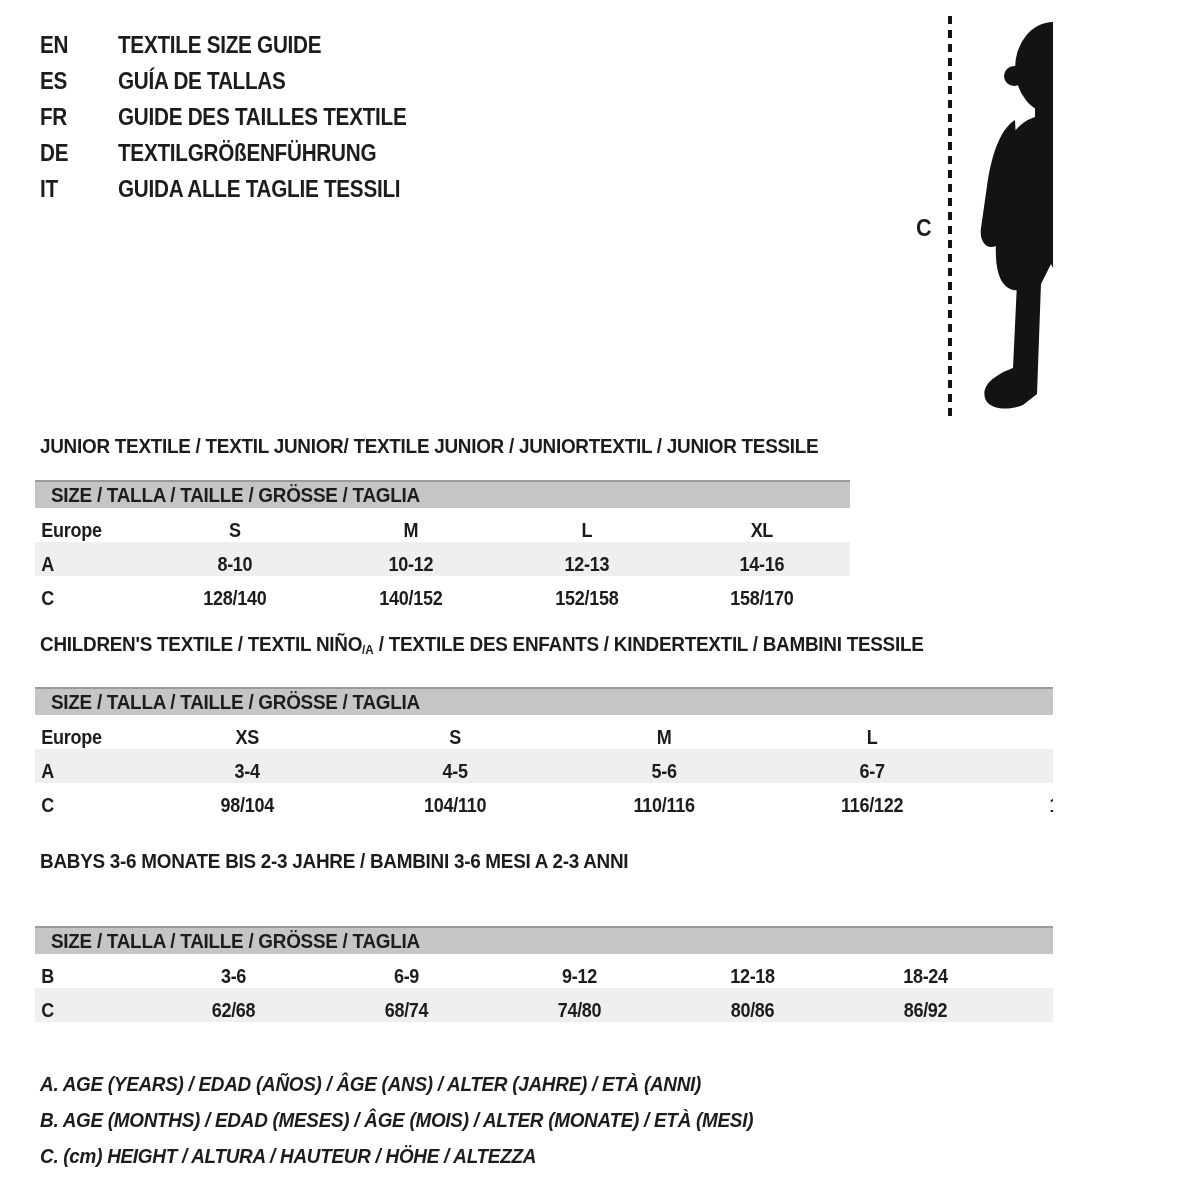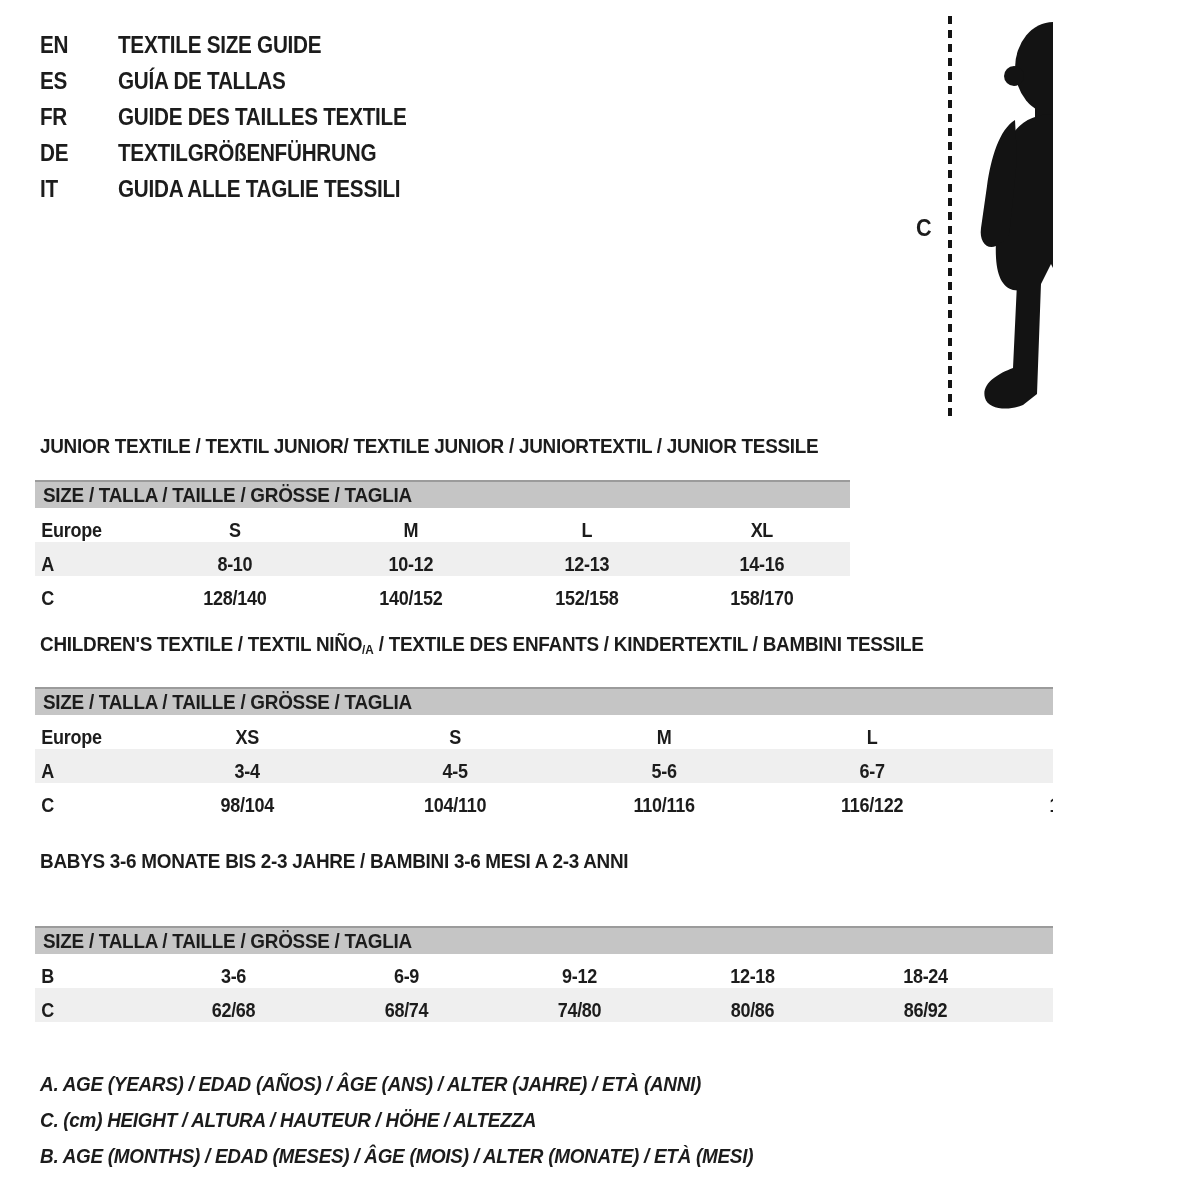--- a/index.html
+++ b/index.html
@@ -23,21 +23,21 @@
     background:repeating-linear-gradient(180deg,var(--silhouette) 0 8px,transparent 8px 14px);}
   .measure-c{position:absolute;left:916px;top:214px;font-size:24px;}
   .baby{position:absolute;left:963px;top:18px;width:172px;height:398px;}
   
   .sec-title{position:absolute;left:40px;font-size:21px;font-weight:bold;line-height:24px;}
   .sec-title.two-line{line-height:39px;}
   .subsc{font-size:0.62em;vertical-align:-0.25em;letter-spacing:0;}
   
   .stable{position:absolute;left:35px;}
   .thead{height:26px;line-height:26px;background:var(--header-bar);
-         border-top:2px solid var(--header-bar-top);padding-left:8px;font-size:21px;}
+         border-top:2px solid var(--header-bar-top);padding-left:16px;font-size:21px;}
   .trow{display:flex;height:34px;align-items:flex-end;font-size:20px;font-weight:bold;}
   .trow.shaded{background:var(--shaded-row);}
   .tcell{flex:1;text-align:center;transform:scaleX(0.9);letter-spacing:-0.3px;white-space:nowrap;}
   .tcell.tlabel{flex:0 0 var(--labelw);text-align:left;padding-left:7px;
                 transform-origin:0 50%;box-sizing:border-box;}
   .junior-t{top:480px;width:815px;--labelw:112px;}
   .children-t{top:687px;width:1150px;--labelw:108px;}
   .babies-t{top:926px;width:1150px;--labelw:112px;}
   #junior-title{top:434px;}
   #children-title{top:632px;}
@@ -184,20 +184,20 @@
           <div class="tcell">92/98</div>
         </div>
       </div>
   </div>
 
   <div class="legend">
     <div class="legend-line">
       <span class="cond">A. AGE (YEARS) / EDAD (AÑOS) / ÂGE (ANS) / ALTER (JAHRE) / ETÀ (ANNI)</span>
     </div>
     <div class="legend-line">
+      <span class="cond">B. AGE (MONTHS) / EDAD (MESES) / ÂGE (MOIS) / ALTER (MONATE) / ETÀ (MESI)</span>
+    </div>
+    <div class="legend-line">
       <span class="cond">C. (cm) HEIGHT / ALTURA / HAUTEUR / HÖHE / ALTEZZA</span>
     </div>
-    <div class="legend-line">
-      <span class="cond">B. AGE (MONTHS) / EDAD (MESES) / ÂGE (MOIS) / ALTER (MONATE) / ETÀ (MESI)</span>
-    </div>
   </div>
 
 </div>
 
 </body></html>

